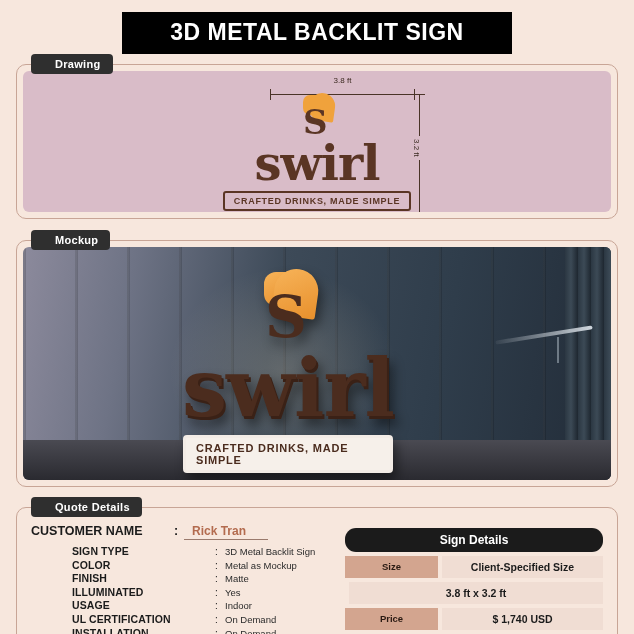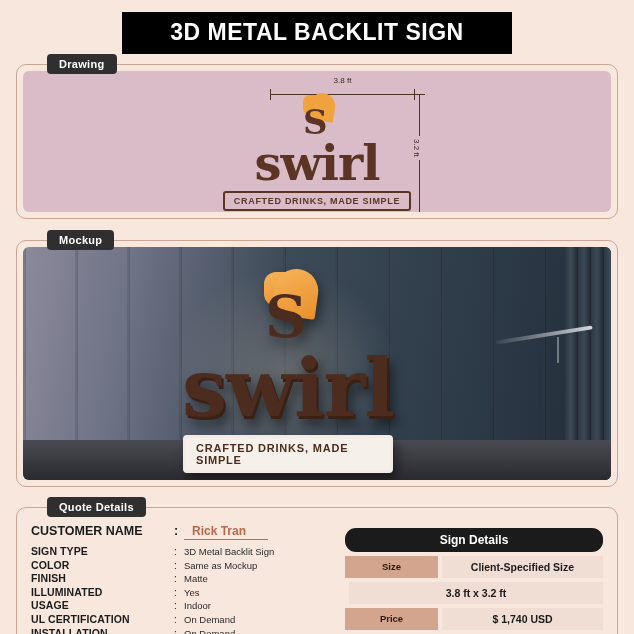--- a/index.html
+++ b/index.html
@@ -38,26 +38,26 @@
   .panel {
     position: relative;
     border: 1px solid #c8a596;
     border-radius: 10px;
     background: transparent;
     box-sizing: border-box;
   }
   .panel-tab {
     position: absolute;
     top: -11px;
-    left: 30px;
+    left: 14px;
     background: #2f2f2f;
     color: #ffffff;
     font-size: 11px;
     font-weight: bold;
-    padding: 4px 12px 4px 12px;
+    padding: 4px 12px 4px 24px;
     border-radius: 4px;
     letter-spacing: 0.3px;
     z-index: 5;
   }
 
   
   .drawing-panel {
     height: 155px;
     margin-top: 6px;
     padding: 6px;
@@ -362,20 +362,21 @@
     display: flex;
     align-items: baseline;
     line-height: 13.6px;
   }
   .spec-label {
     font-size: 10.5px;
     font-weight: bold;
     color: #1b1b1b;
     width: 143px;
     letter-spacing: 0.1px;
+    margin-left: 41px;
   }
   .spec-colon {
     width: 10px;
     font-size: 10px;
     color: #1b1b1b;
   }
   .spec-value {
     font-size: 9.5px;
     color: #2b2b2b;
   }
@@ -489,21 +490,21 @@
       </div>
 
       <div class="spec-row">
         <div class="spec-label">SIGN TYPE</div>
         <div class="spec-colon">:</div>
         <div class="spec-value">3D Metal Backlit Sign</div>
       </div>
       <div class="spec-row">
         <div class="spec-label">COLOR</div>
         <div class="spec-colon">:</div>
-        <div class="spec-value">Same as Mockup</div>
+        <div class="spec-value">Metal as Mockup</div>
       </div>
       <div class="spec-row">
         <div class="spec-label">FINISH</div>
         <div class="spec-colon">:</div>
         <div class="spec-value">Matte</div>
       </div>
       <div class="spec-row">
         <div class="spec-label">ILLUMINATED</div>
         <div class="spec-colon">:</div>
         <div class="spec-value">Yes</div>

